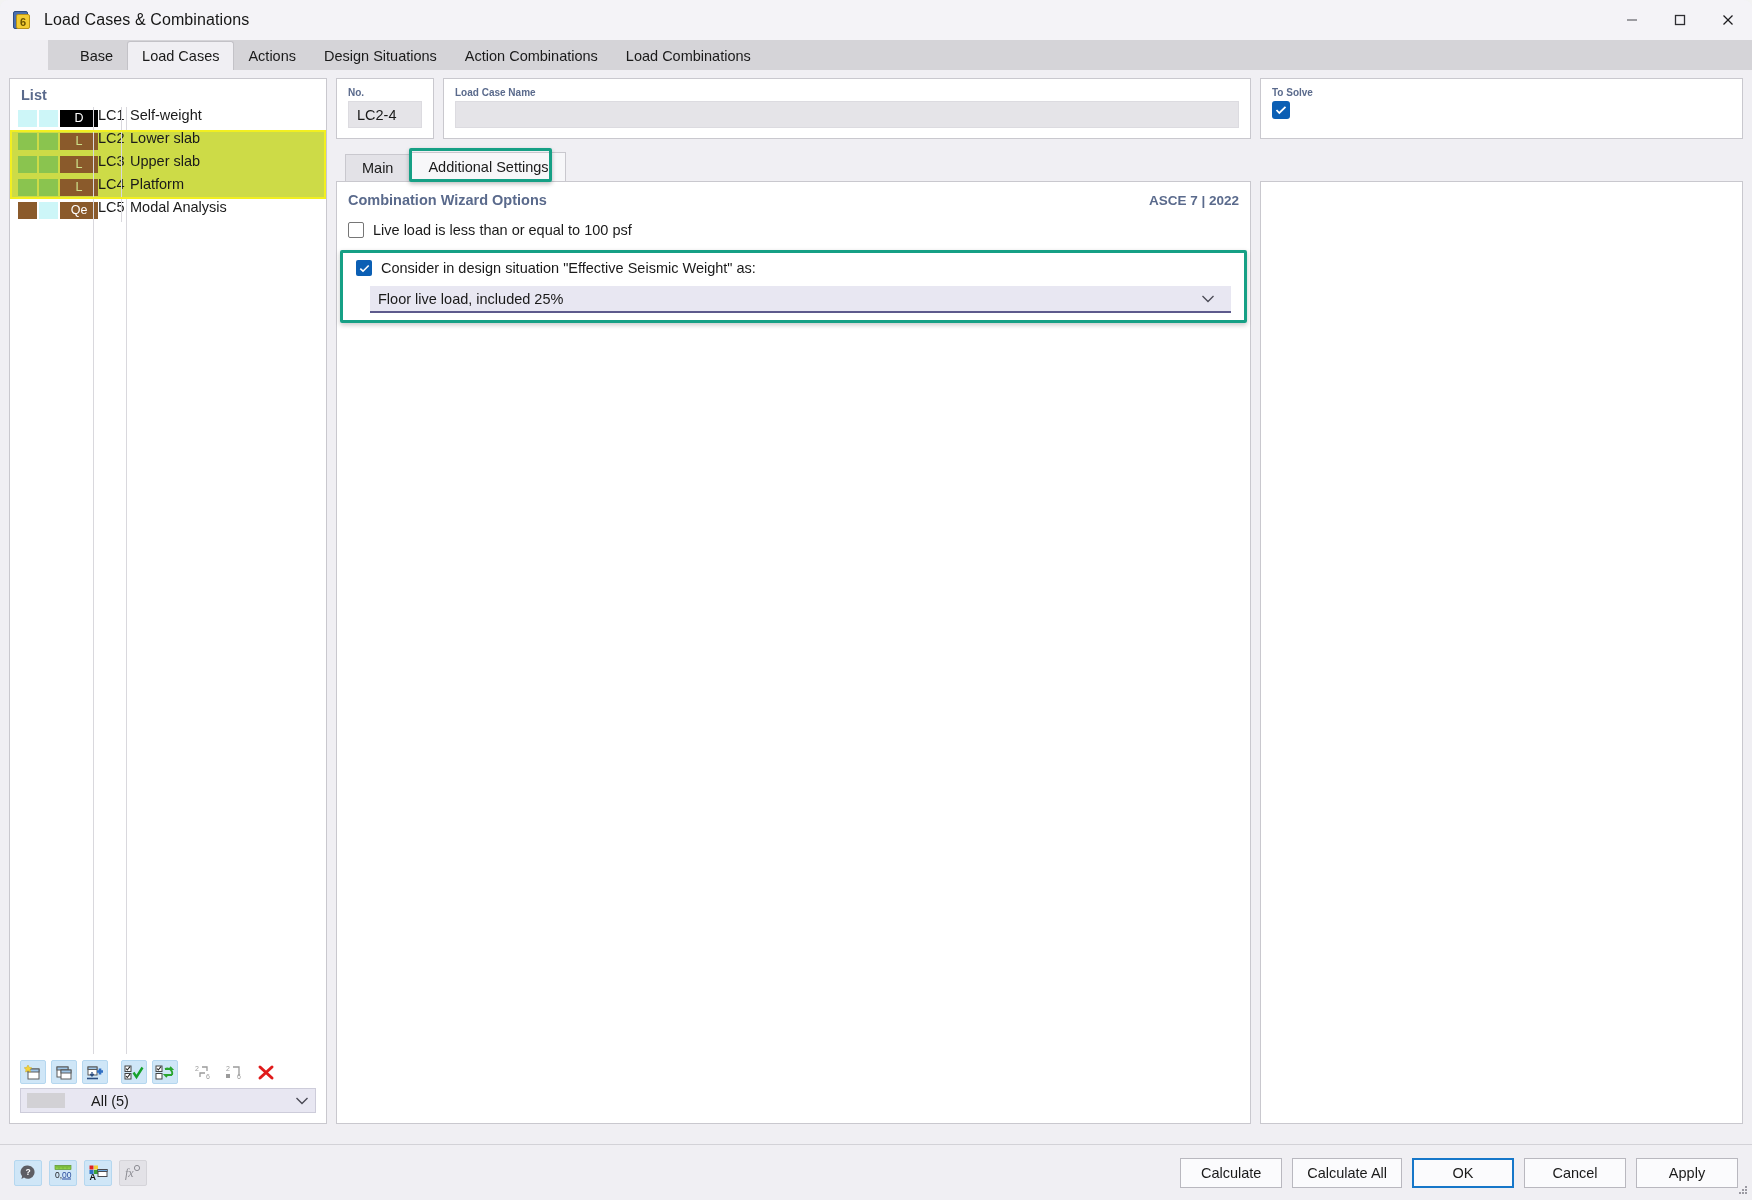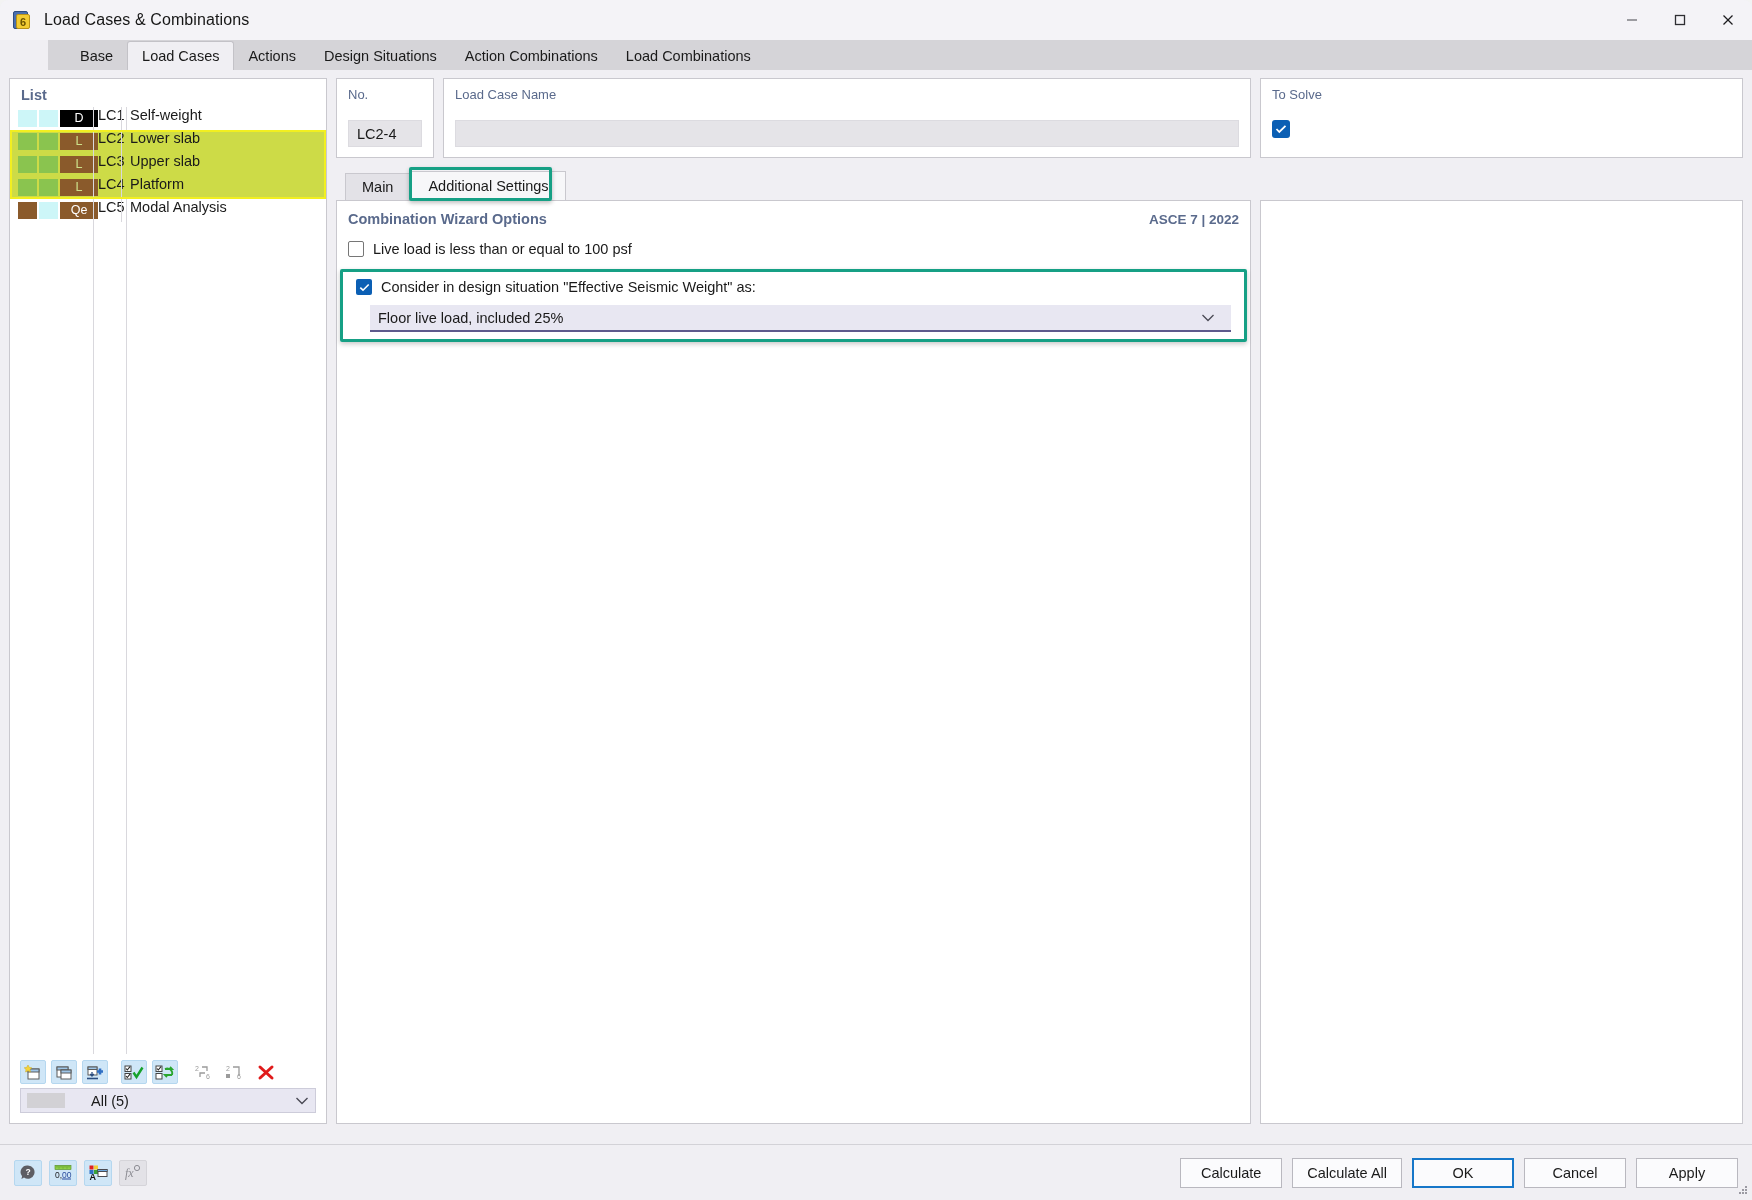--- a/index.html
+++ b/index.html
@@ -249,24 +249,24 @@
     display: flex;
     gap: 9px;
     flex: none;
   }
   .card {
     background: #ffffff;
     border: 1px solid #c9c8ce;
     padding: 8px 11px 10px 11px;
   }
   .card-title {
-    font-size: 13px;
-    font-weight: normal;
+    font-size: 10px;
+    font-weight: bold;
     color: #5a6a8c;
-    margin-bottom: 18px;
+    margin-bottom: 3px;
   }
   .readonly-field {
     height: 27px;
     background: #e5e4e8;
     border: 1px solid #dcdbe0;
     display: flex;
     align-items: center;
     padding: 0 8px;
     font-size: 14.5px;
     color: #1a1a1a;

